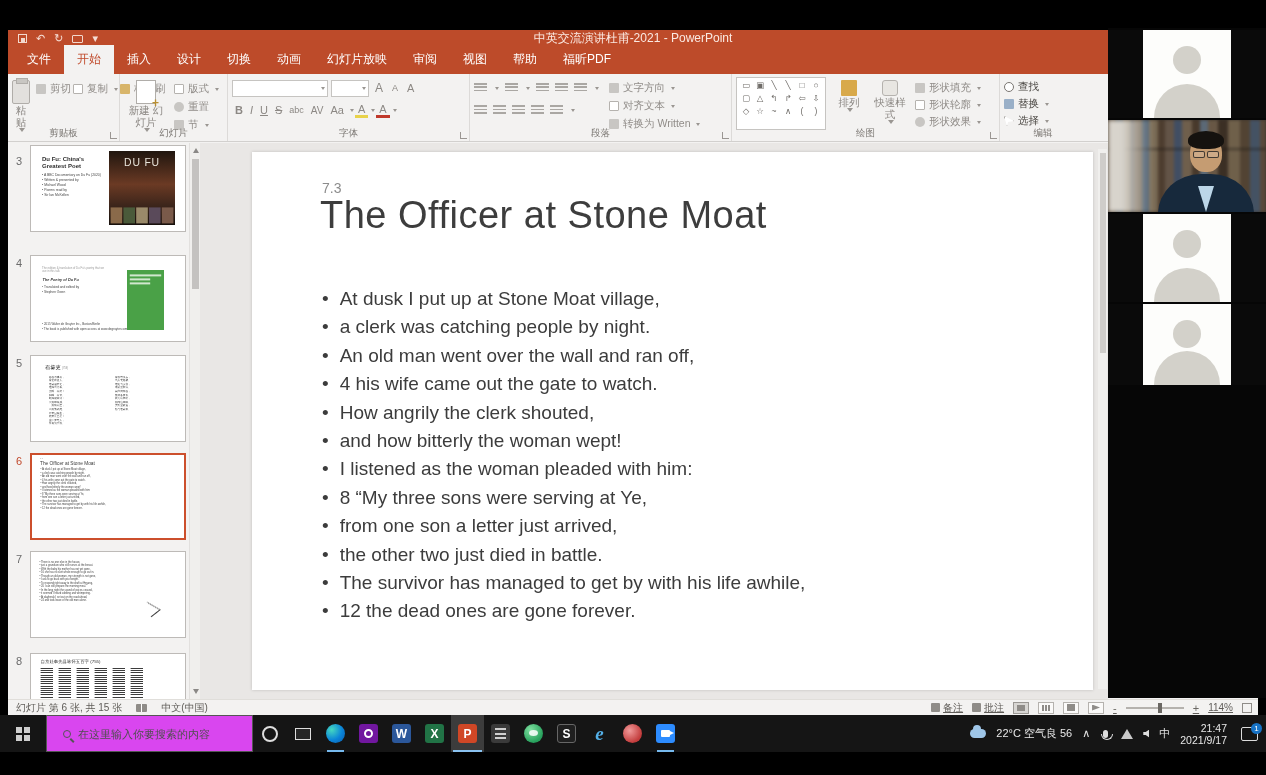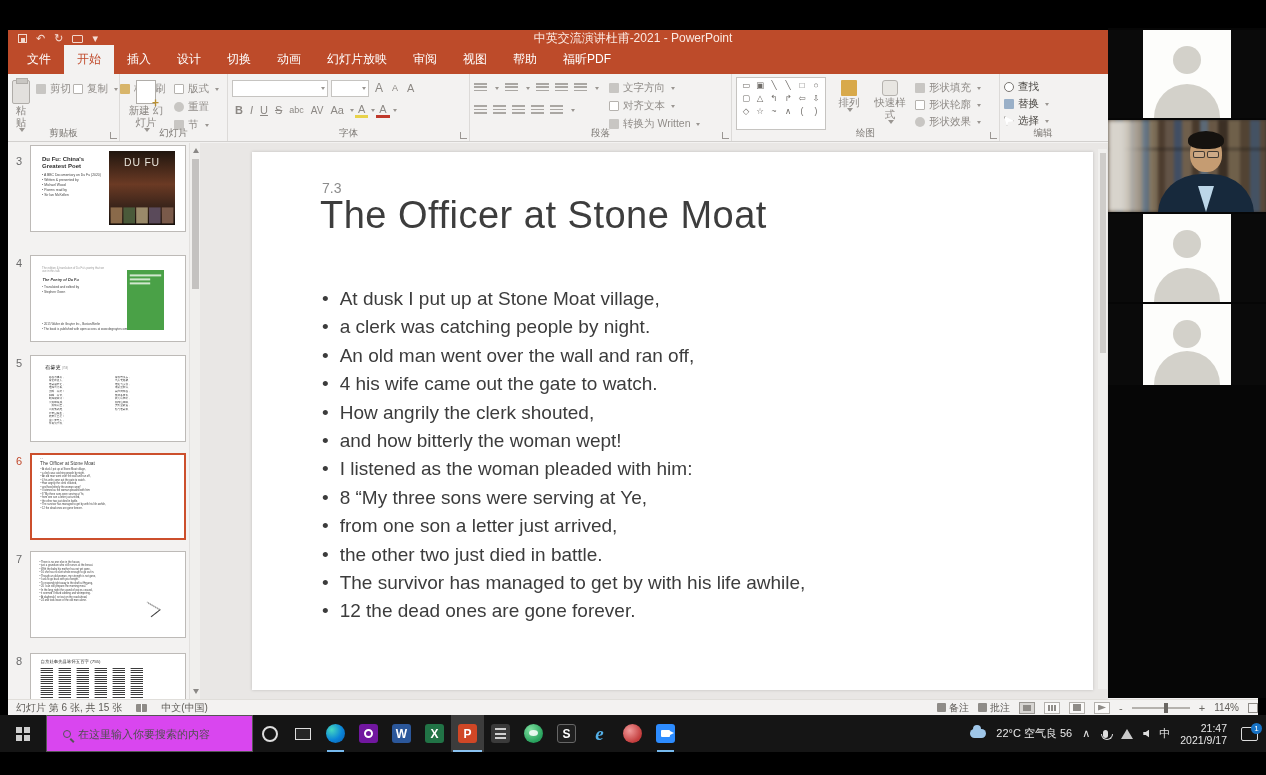--- a/index.html
+++ b/index.html
@@ -94,21 +94,21 @@
   #slidecanvas { position:absolute; left:244px; top:9px; width:841px; height:538px; background:#fff; box-shadow:0 0 3px rgba(0,0,0,.18); }
   #slide-section { position:absolute; left:70px; top:28px; font-size:14px; color:#8c8c8c; }
   #slide-title { position:absolute; left:68px; top:42px; font-size:38px; font-weight:300; color:#3d3d3d; letter-spacing:.5px; }
   #slide-bullets { position:absolute; left:70px; top:133px; font-size:19px; color:#3c3c3c; line-height:28.4px; }
   #slide-bullets .bl:before { content:"•"; margin-right:11px; }
   #canvas-scroll { position:absolute; right:1px; top:6px; width:9px; height:540px; background:#f0efed; }
   #canvas-scroll:after { content:""; position:absolute; top:4px; left:1.5px; width:6px; height:200px; background:#cfcdca; }
   
   #statusbar { position:absolute; left:0; bottom:0; width:100%; height:16px; background:#f3f2f1; border-top:1px solid #e0deda; display:flex; align-items:center; font-size:10px; color:#5f5c58; }
   #statusbar .left { display:flex; align-items:center; gap:14px; padding-left:8px; }
-  #statusbar .right { margin-left:auto; display:flex; align-items:center; gap:9px; padding-right:0; }
+  #statusbar .right { margin-left:auto; display:flex; align-items:center; gap:9px; padding-right:6px;text-decoration:underline; }
   .sb-ic { width:9px; height:9px; background:#8f8c88; border-radius:1px; }
   .sb-ic.book { width:11px; height:8px; background:linear-gradient(90deg,#8f8c88 48%,#fff 48%,#fff 52%,#8f8c88 52%); }
   .sb-view { width:16px; height:12px; border:1px solid #b5b2ae; background:#fbfaf9; display:flex; align-items:center; justify-content:center; }
   .sb-view.sel { background:#d8d6d3; border-color:#9a9793; }
   .sb-view i { width:8px; height:6px; background:#8f8c88; }
   .sb-view.grid i { background:repeating-linear-gradient(90deg,#8f8c88 0 2px,transparent 2px 3px); }
   .sb-view.read i { height:7px; background:linear-gradient(90deg,#8f8c88 45%,transparent 45%,transparent 55%,#8f8c88 55%); }
   .zoom-track { width:58px; height:2px; background:#b5b2ae; position:relative; }
   .zoom-thumb { position:absolute; left:32px; top:-4px; width:4px; height:10px; background:#6a6763; }
   .zoom-pm { font-size:11px; color:#6a6763; }

